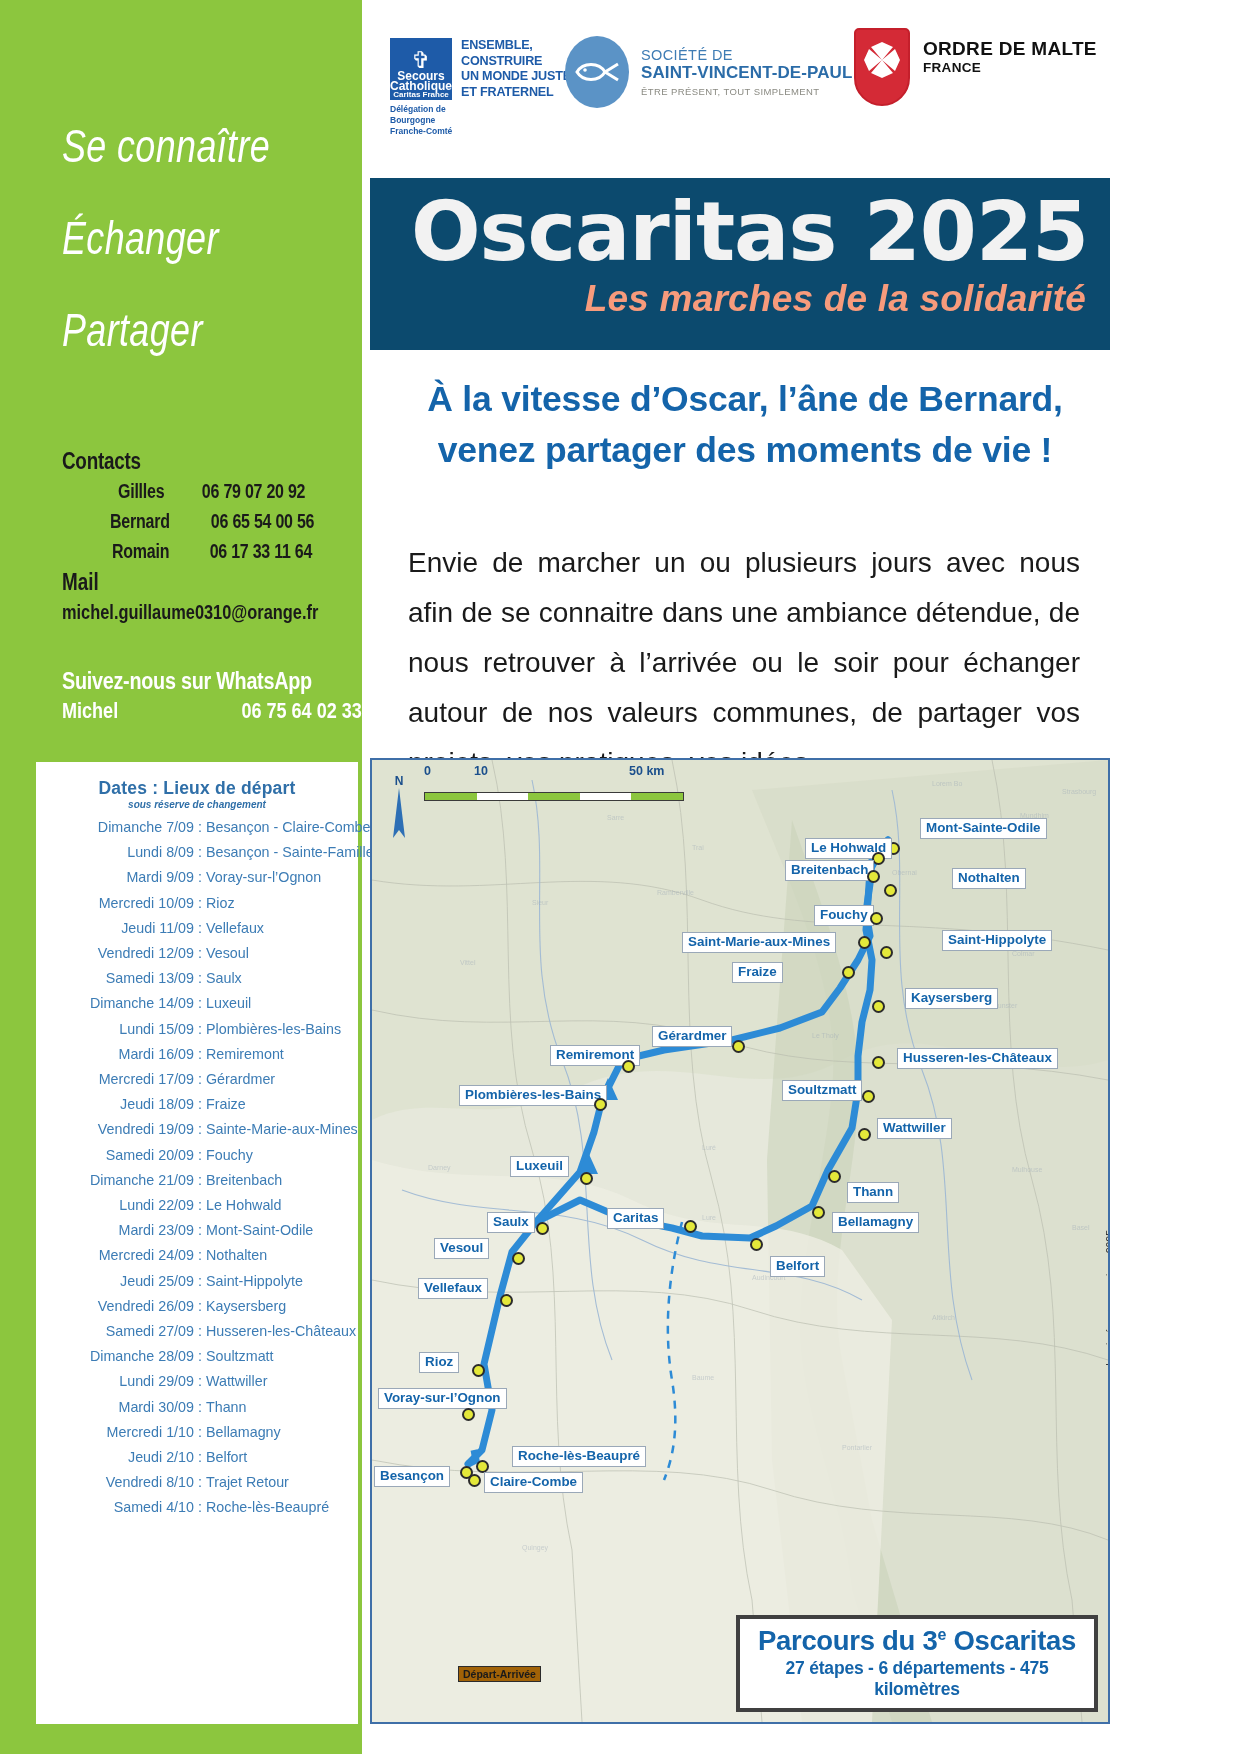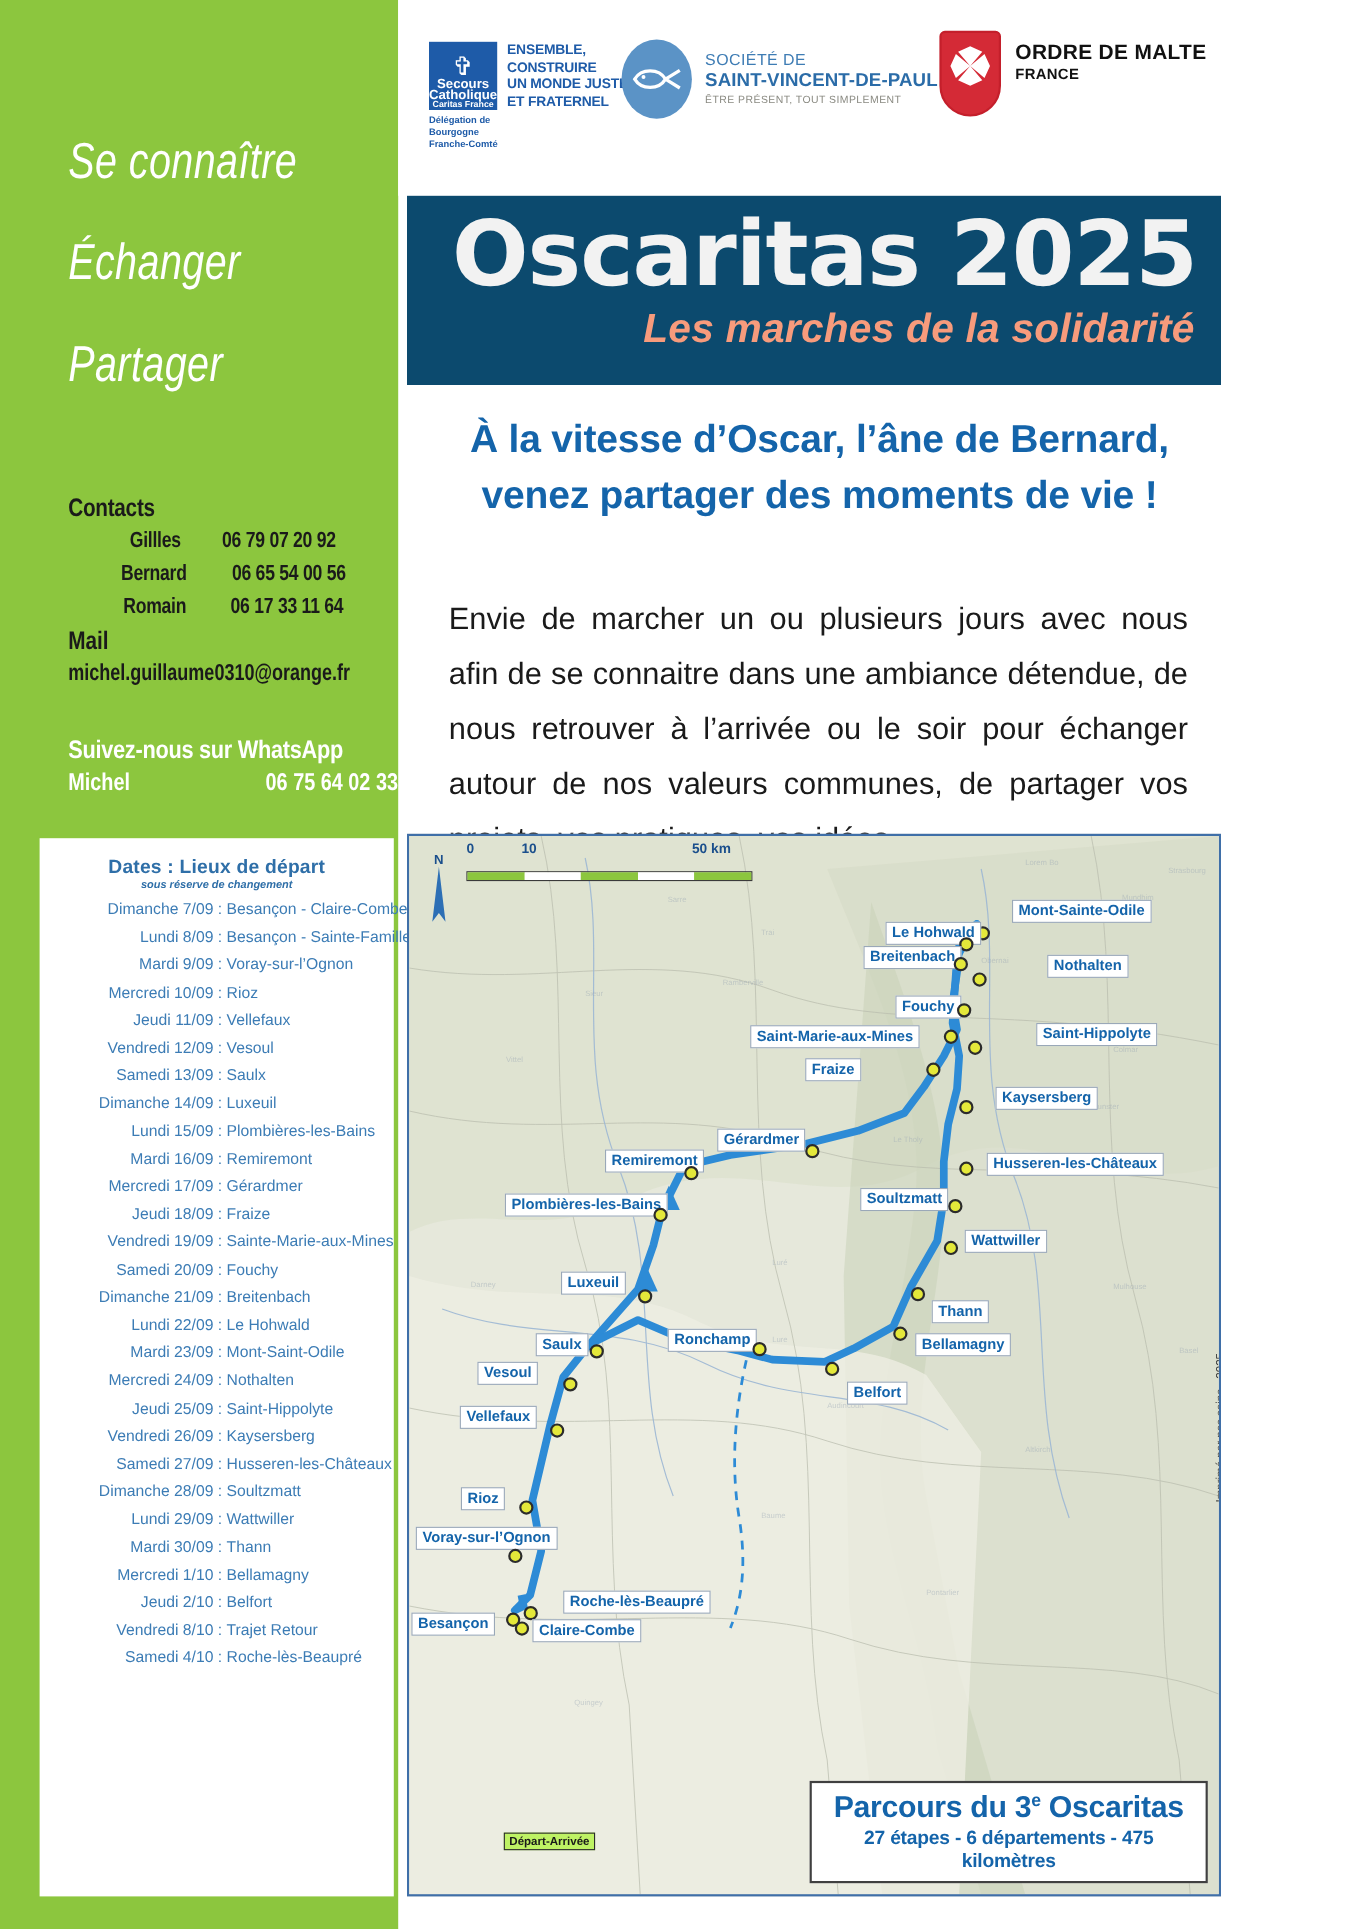--- a/index.html
+++ b/index.html
@@ -175,33 +175,33 @@
     color:#1464AA;font-size:13.4px;font-weight:bold;
     padding:1px 5px 2px 5px;white-space:nowrap;
     line-height:16px;
     box-sizing:border-box;
   }
   .mdot{
     position:absolute;width:13px;height:13px;border-radius:50%;
     background:#E4E83A;border:2px solid #2b2b2b;box-sizing:border-box;
   }
   .start-badge{
-    position:absolute;background:#bef264;border:1px solid #2b2b2b;
+    position:absolute;background:#a16207;border:1px solid #2b2b2b;
     color:#1a1a1a;font-size:10.5px;font-weight:bold;padding:1px 4px;
     white-space:nowrap;
   }
   .imprime{
     position:absolute;right:4px;top:470px;
     color:#333;font-size:10.5px;
     transform:rotate(-90deg);transform-origin:right top;
     white-space:nowrap;
   }
   .map-caption{
     position:absolute;left:364px;bottom:10px;right:10px;
-    background:#ffffff;border:2px solid #404040;
+    background:#ffffff;border:4px solid #404040;
     text-align:center;padding:6px 4px 8px 4px;box-sizing:border-box;
   }
   .mc-l1{color:#1464AA;font-size:27.5px;font-weight:bold;letter-spacing:-0.3px;}
   .mc-l1 sup{font-size:16px;vertical-align:super;}
   .mc-l2{color:#1464AA;font-size:17.5px;font-weight:bold;margin-top:1px;letter-spacing:-0.2px;}
 </style>
 </head>
 <body>
 
 <div class="poster">
@@ -558,21 +558,21 @@
         <div class="mlabel" style="left: 410px; top: 320px;">Soultzmatt</div>
         <div class="mdot" style="left: 490px; top: 330px;"></div>
         <div class="mlabel" style="left: 505px; top: 358px;">Wattwiller</div>
         <div class="mdot" style="left: 486px; top: 368px;"></div>
         <div class="mlabel" style="left: 138px; top: 396px;">Luxeuil</div>
         <div class="mdot" style="left: 208px; top: 412px;"></div>
         <div class="mlabel" style="left: 475px; top: 422px;">Thann</div>
         <div class="mdot" style="left: 456px; top: 410px;"></div>
         <div class="mlabel" style="left: 115px; top: 452px;">Saulx</div>
         <div class="mdot" style="left: 164px; top: 462px;"></div>
-        <div class="mlabel" style="left: 235px; top: 448px;">Ronchamp</div>
+        <div class="mlabel" style="left: 235px; top: 448px;">Caritas</div>
         <div class="mdot" style="left: 312px; top: 460px;"></div>
         <div class="mlabel" style="left: 460px; top: 452px;">Bellamagny</div>
         <div class="mdot" style="left: 440px; top: 446px;"></div>
         <div class="mlabel" style="left: 62px; top: 478px;">Vesoul</div>
         <div class="mdot" style="left: 140px; top: 492px;"></div>
         <div class="mlabel" style="left: 398px; top: 496px;">Belfort</div>
         <div class="mdot" style="left: 378px; top: 478px;"></div>
         <div class="mlabel" style="left: 46px; top: 518px;">Vellefaux</div>
         <div class="mdot" style="left: 128px; top: 534px;"></div>
         <div class="mlabel" style="left: 47px; top: 592px;">Rioz</div>

